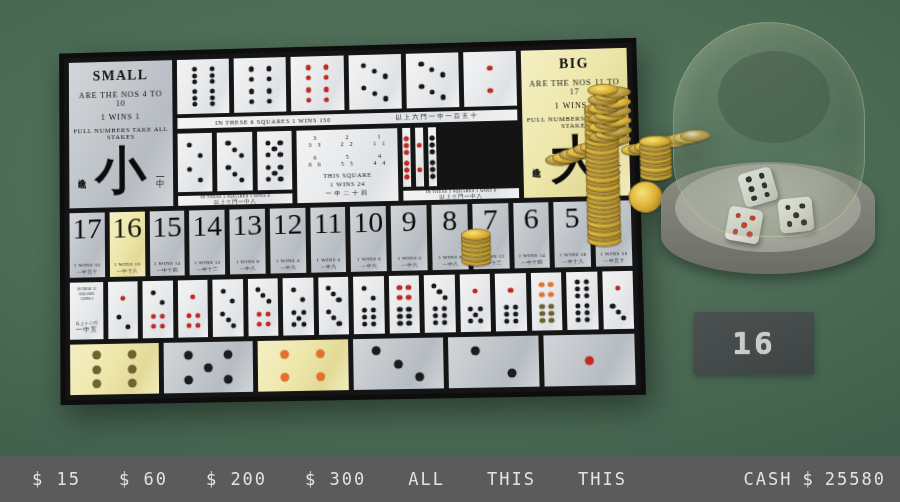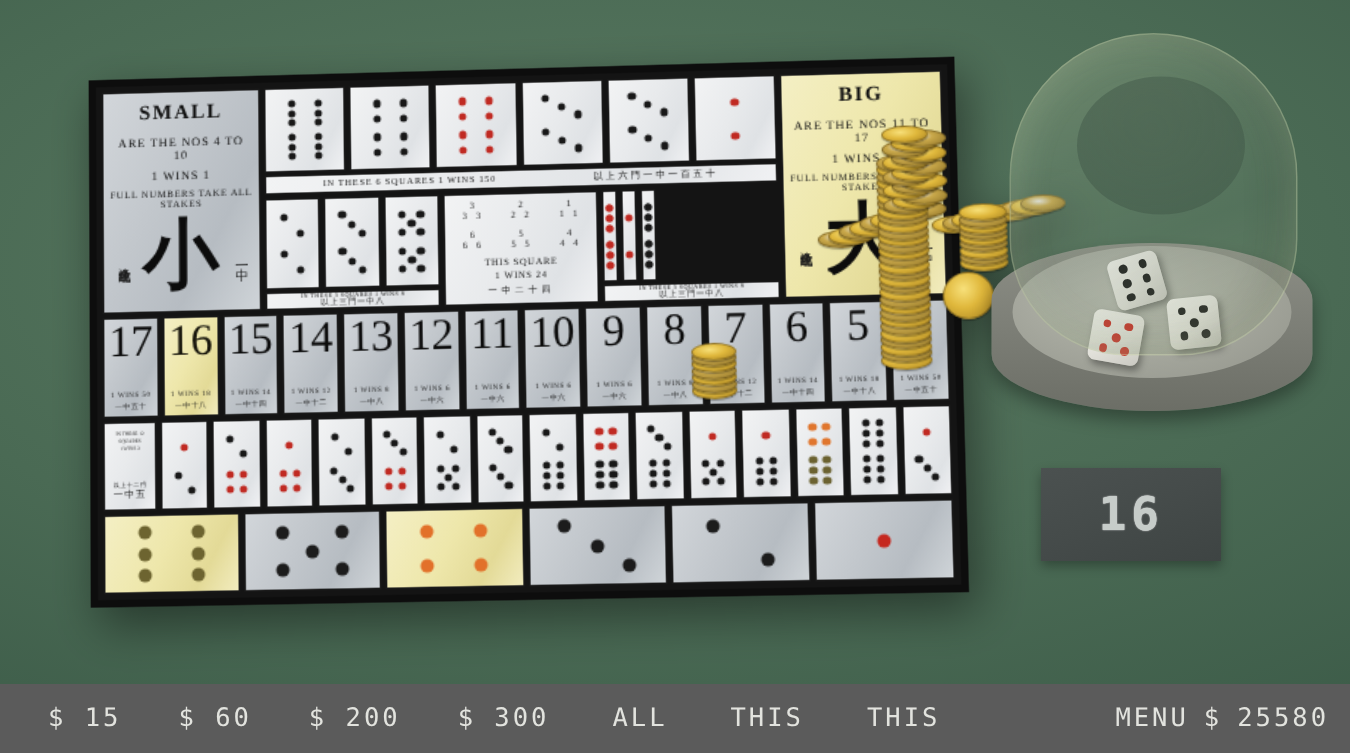--- a/index.html
+++ b/index.html
@@ -1066,17 +1066,17 @@
   <div id="chip-btns" style="display:flex;align-items:center;margin-left:22px;gap:18px;">
       <div class="tb-btn">$ 15</div>
       <div class="tb-btn">$ 60</div>
       <div class="tb-btn">$ 200</div>
       <div class="tb-btn">$ 300</div>
     </div>
   <div class="tb-btn" style="margin-left:22px;">ALL</div>
   <div class="tb-btn" style="margin-left:22px;">THIS</div>
   <div class="tb-btn" style="margin-left:22px;">THIS</div>
   <div id="tb-cash">
-    <span>MENU</span>
+    <span>CASH</span>
     <span>$</span>
     <span>25580</span>
   </div>
 </div>
 
 </body></html>

